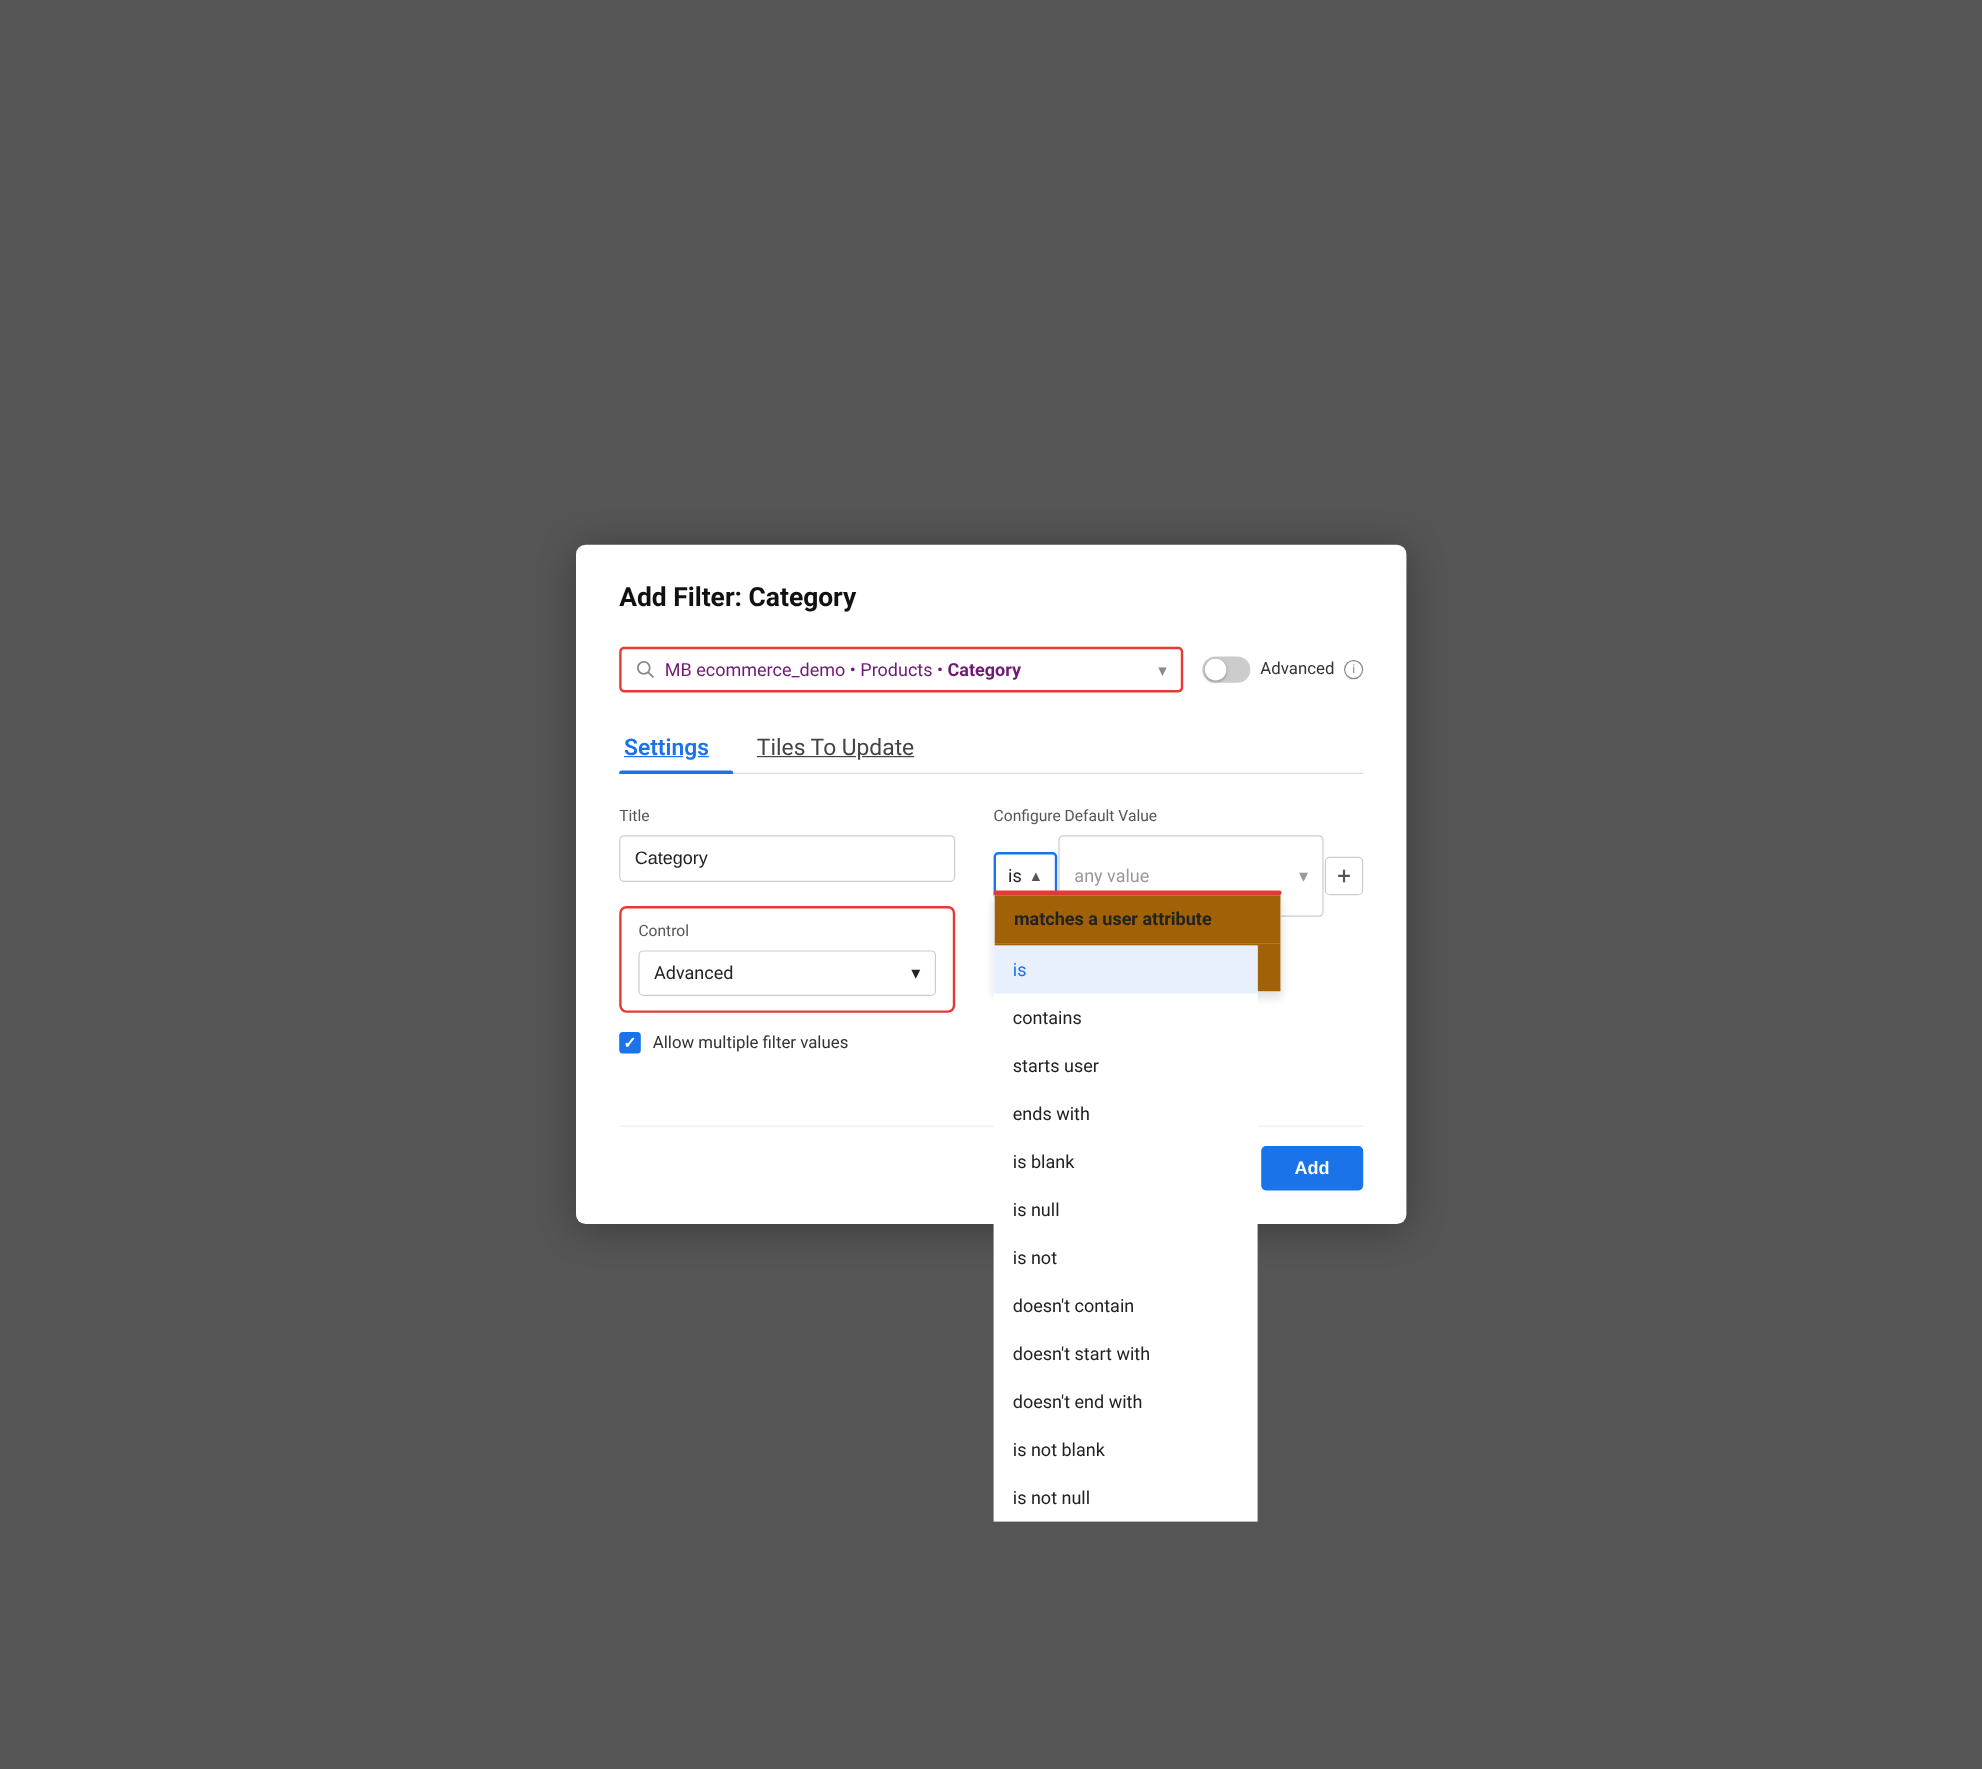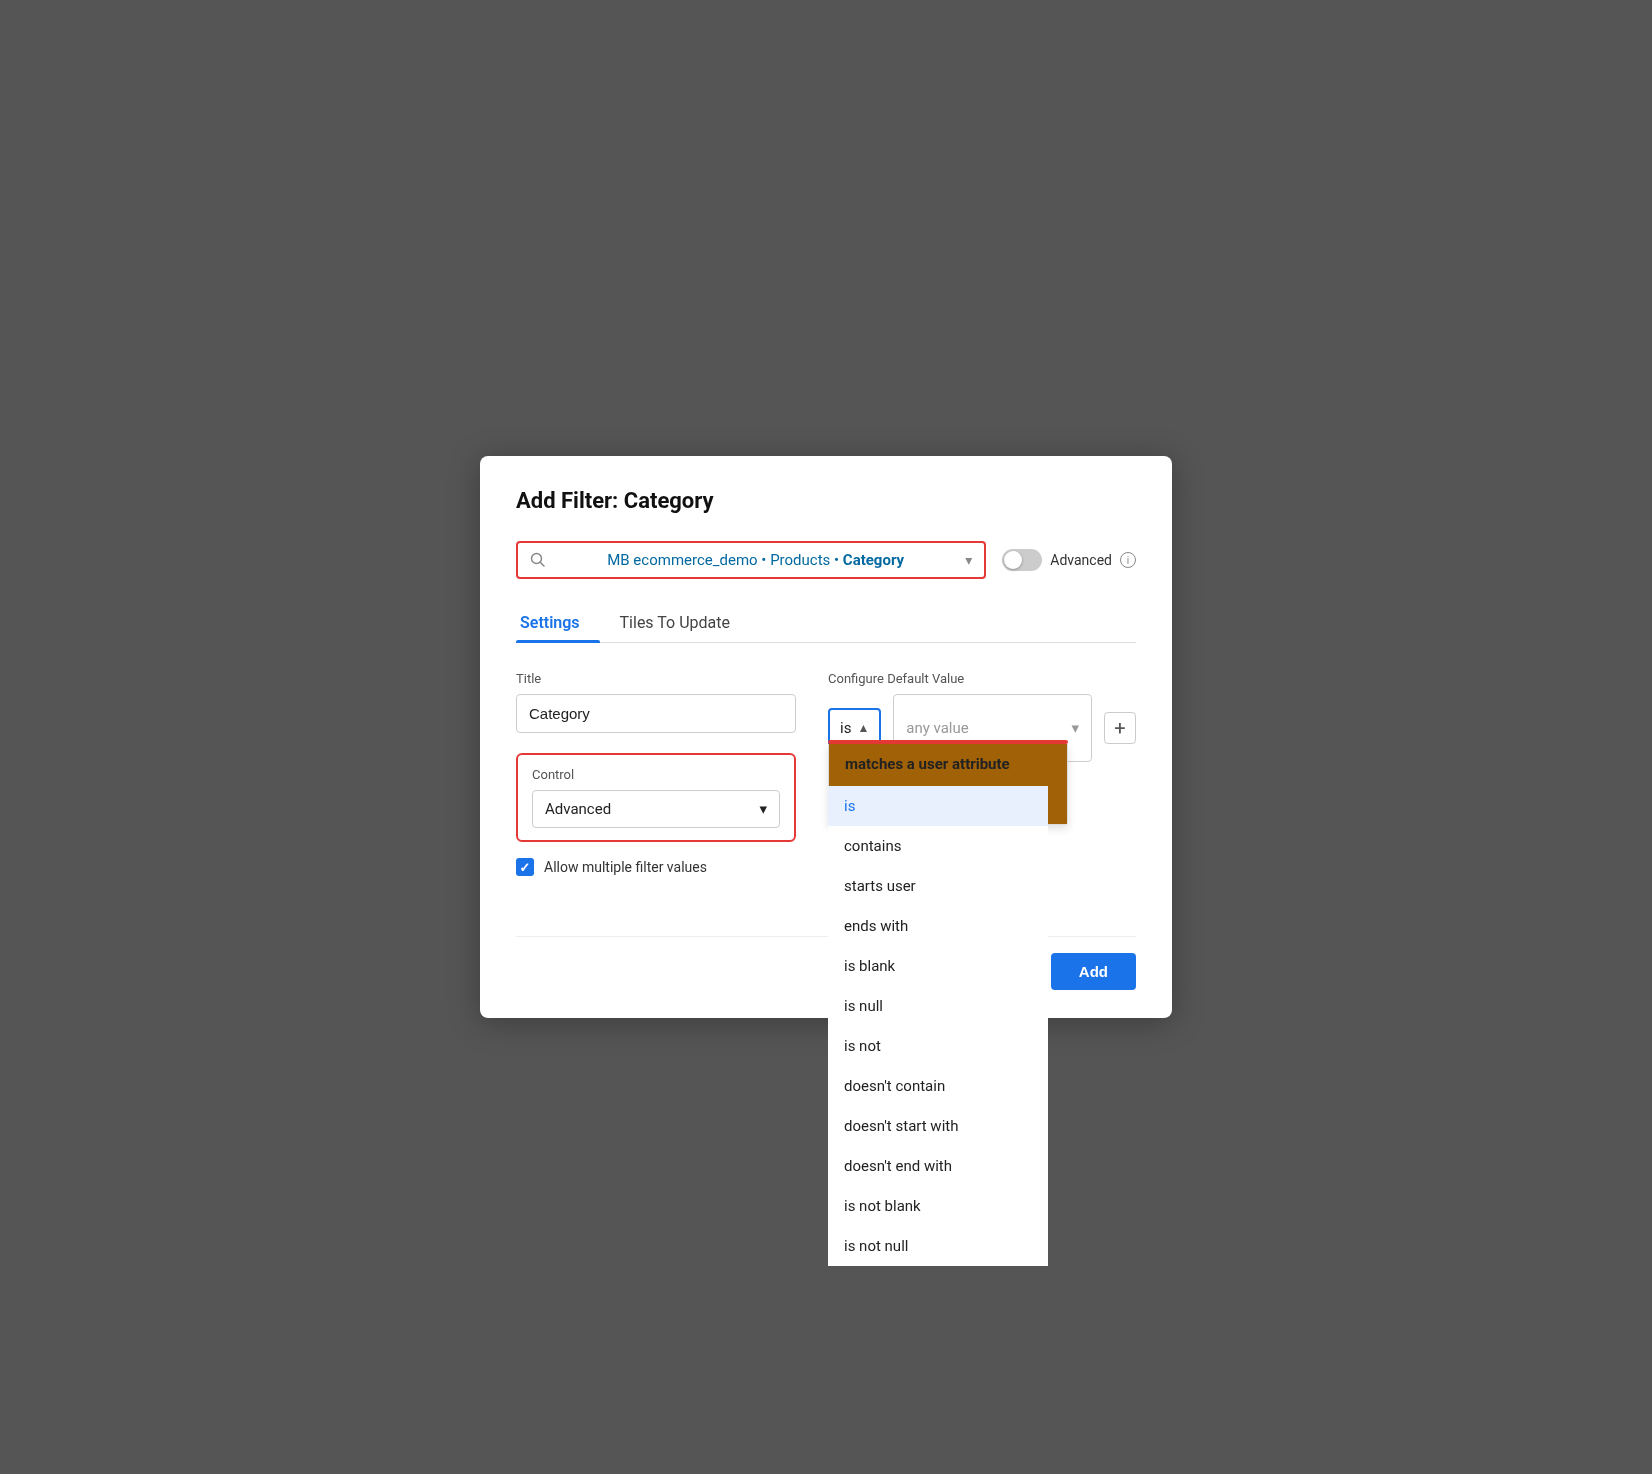--- a/index.html
+++ b/index.html
@@ -45,23 +45,22 @@
       padding: 8px 12px;
       background: #fff;
       gap: 8px;
     }
     .search-icon-svg {
       color: #888;
       flex-shrink: 0;
     }
     .filter-select-text {
       font-size: 15px;
-      color: #0369a1;
+      color: #701a75;
       flex: 1;
-      text-align: center;
     }
     .filter-select-text strong {
       font-weight: 700;
     }
     .dropdown-arrow {
       color: #888;
       font-size: 14px;
     }
     .advanced-toggle {
       display: flex;
@@ -105,25 +104,26 @@
       cursor: pointer;
     }
     .tabs {
       display: flex;
       gap: 0;
       border-bottom: 1px solid #ddd;
       margin-bottom: 28px;
     }
     .tab {
       padding: 10px 20px 10px 4px;
-      font-size: 16px;
+      font-size: 19px;
       cursor: pointer;
       color: #444;
       position: relative;
       margin-right: 16px;
+      text-decoration: underline;
     }
     .tab.active {
       color: #1a73e8;
       font-weight: 600;
     }
     .tab.active::after {
       content: '';
       position: absolute;
       bottom: -1px;
       left: 0;
@@ -208,21 +208,21 @@
     }
     
     .configure-label {
       font-size: 13px;
       color: #555;
       margin-bottom: 8px;
     }
     .configure-row {
       display: flex;
       align-items: center;
-      gap: 12px;
+      gap: 1px;
       position: relative;
     }
     .operator-select {
       border: 2px solid #1a73e8;
       border-radius: 4px;
       padding: 9px 10px;
       font-size: 15px;
       color: #222;
       display: flex;
       align-items: center;

